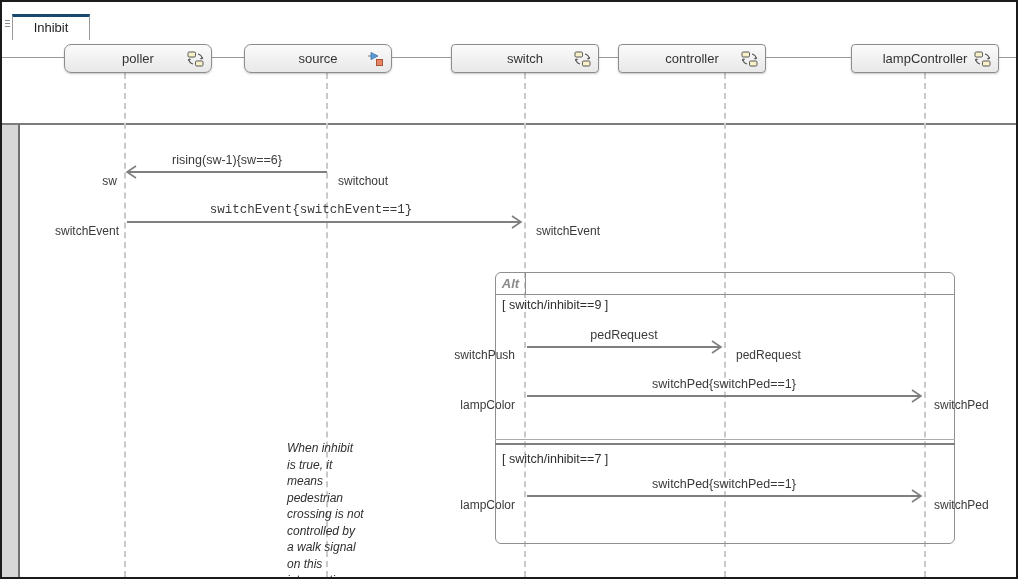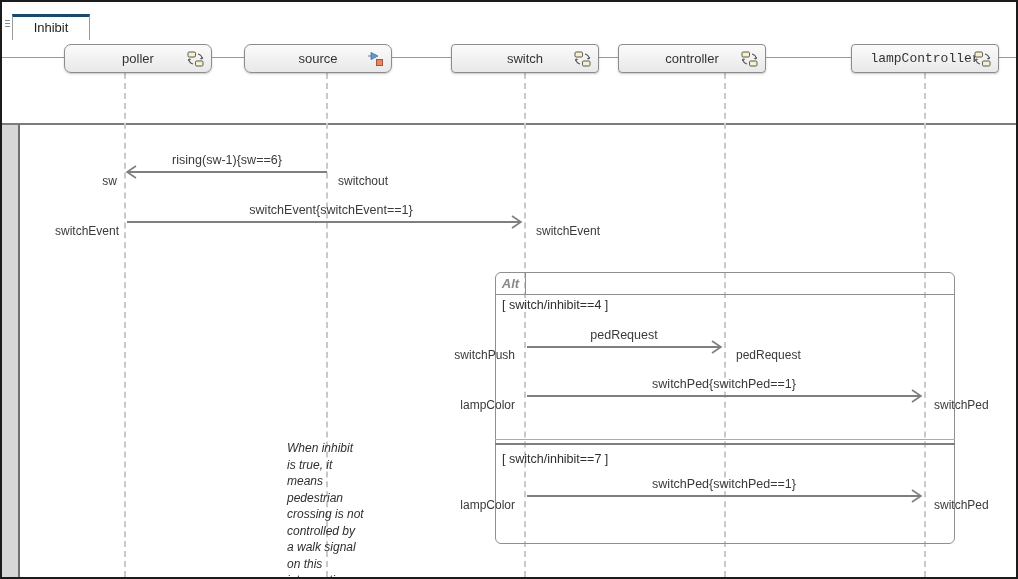--- a/index.html
+++ b/index.html
@@ -110,54 +110,54 @@
     <svg class="hicon" viewBox="0 0 17 16">
       <path d="M11 3 A5.5 5 0 0 1 15 8" fill="none" stroke="#5a5a5a" stroke-width="1.1"></path>
       <path d="M15 8 l-1.8 -0.6 M15 8 l0.6 -1.9" stroke="#5a5a5a" stroke-width="1.1" fill="none"></path>
       <path d="M6 13 A5.5 5 0 0 1 2 8" fill="none" stroke="#5a5a5a" stroke-width="1.1"></path>
       <path d="M2 8 l1.8 0.6 M2 8 l-0.6 1.9" stroke="#5a5a5a" stroke-width="1.1" fill="none"></path>
       <rect x="1" y="1" width="7.5" height="5" rx="1.2" fill="#f8f1c8" stroke="#565656" stroke-width="1"></rect>
       <rect x="8.5" y="10" width="7.5" height="5" rx="1.2" fill="#f8f1c8" stroke="#565656" stroke-width="1"></rect>
     </svg>
   </div>
 
-  <div class="head" style="left:849px;font-family:Liberation Mono, monospace;">
+  <div class="head" style="left:849px;">
     <span>lampController</span>
     <svg class="hicon" viewBox="0 0 17 16">
       <path d="M11 3 A5.5 5 0 0 1 15 8" fill="none" stroke="#5a5a5a" stroke-width="1.1"></path>
       <path d="M15 8 l-1.8 -0.6 M15 8 l0.6 -1.9" stroke="#5a5a5a" stroke-width="1.1" fill="none"></path>
       <path d="M6 13 A5.5 5 0 0 1 2 8" fill="none" stroke="#5a5a5a" stroke-width="1.1"></path>
       <path d="M2 8 l1.8 0.6 M2 8 l-0.6 1.9" stroke="#5a5a5a" stroke-width="1.1" fill="none"></path>
       <rect x="1" y="1" width="7.5" height="5" rx="1.2" fill="#f8f1c8" stroke="#565656" stroke-width="1"></rect>
       <rect x="8.5" y="10" width="7.5" height="5" rx="1.2" fill="#f8f1c8" stroke="#565656" stroke-width="1"></rect>
     </svg>
   </div>
 
   <div class="mlabel" style="left:125px; width:200px; top:151px;">rising(sw-1){sw==6}</div>
   <div class="mline" style="left:125px; top:169px; width:200px;"></div>
   <svg class="ahead" style="left:123px; top:162px;" viewBox="0 0 13 16">
     <polyline points="11,2 2,8 11,14" fill="none" stroke="#7f7f7f" stroke-width="1.6"></polyline>
   </svg>
   <div class="plabel r" style="left:35px; width:80px; top:172px;">sw</div>
   <div class="plabel" style="left:336px; top:172px;">switchout</div>
 
-  <div class="mlabel" style="left:132px; width:394px; top:201px;">switchEvent{switchEvent==1}</div>
+  <div class="mlabel" style="left:112px; width:394px; top:201px;font-family:Liberation Mono, monospace;">switchEvent{switchEvent==1}</div>
   <div class="mline" style="left:125px; top:219px; width:394px;"></div>
   <svg class="ahead" style="left:508px; top:212px;" viewBox="0 0 13 16">
     <polyline points="2,2 11,8 2,14" fill="none" stroke="#7f7f7f" stroke-width="1.6"></polyline>
   </svg>
   <div class="plabel r" style="left:22px; width:95px; top:222px;">switchEvent</div>
   <div class="plabel" style="left:534px; top:222px;">switchEvent</div>
 
   <div class="alt">
     <div class="alt-header">
       <div class="alt-op">Alt</div>
     </div>
   </div>
-  <div class="guard" style="left:500px; top:296px;">[ switch/inhibit==4 ]</div>
+  <div class="guard" style="left:500px; top:296px;">[ switch/inhibit==9 ]</div>
   <div class="alt-div-thin"></div>
   <div class="alt-div-thick"></div>
   <div class="guard" style="left:500px; top:450px;">[ switch/inhibit==7 ]</div>
 
   <div class="mlabel" style="left:525px; width:194px; top:326px;">pedRequest</div>
   <div class="mline" style="left:525px; top:344px; width:194px;"></div>
   <svg class="ahead" style="left:708px; top:337px;" viewBox="0 0 13 16">
     <polyline points="2,2 11,8 2,14" fill="none" stroke="#7f7f7f" stroke-width="1.6"></polyline>
   </svg>
   <div class="plabel r" style="left:433px; width:80px; top:346px;">switchPush</div>

